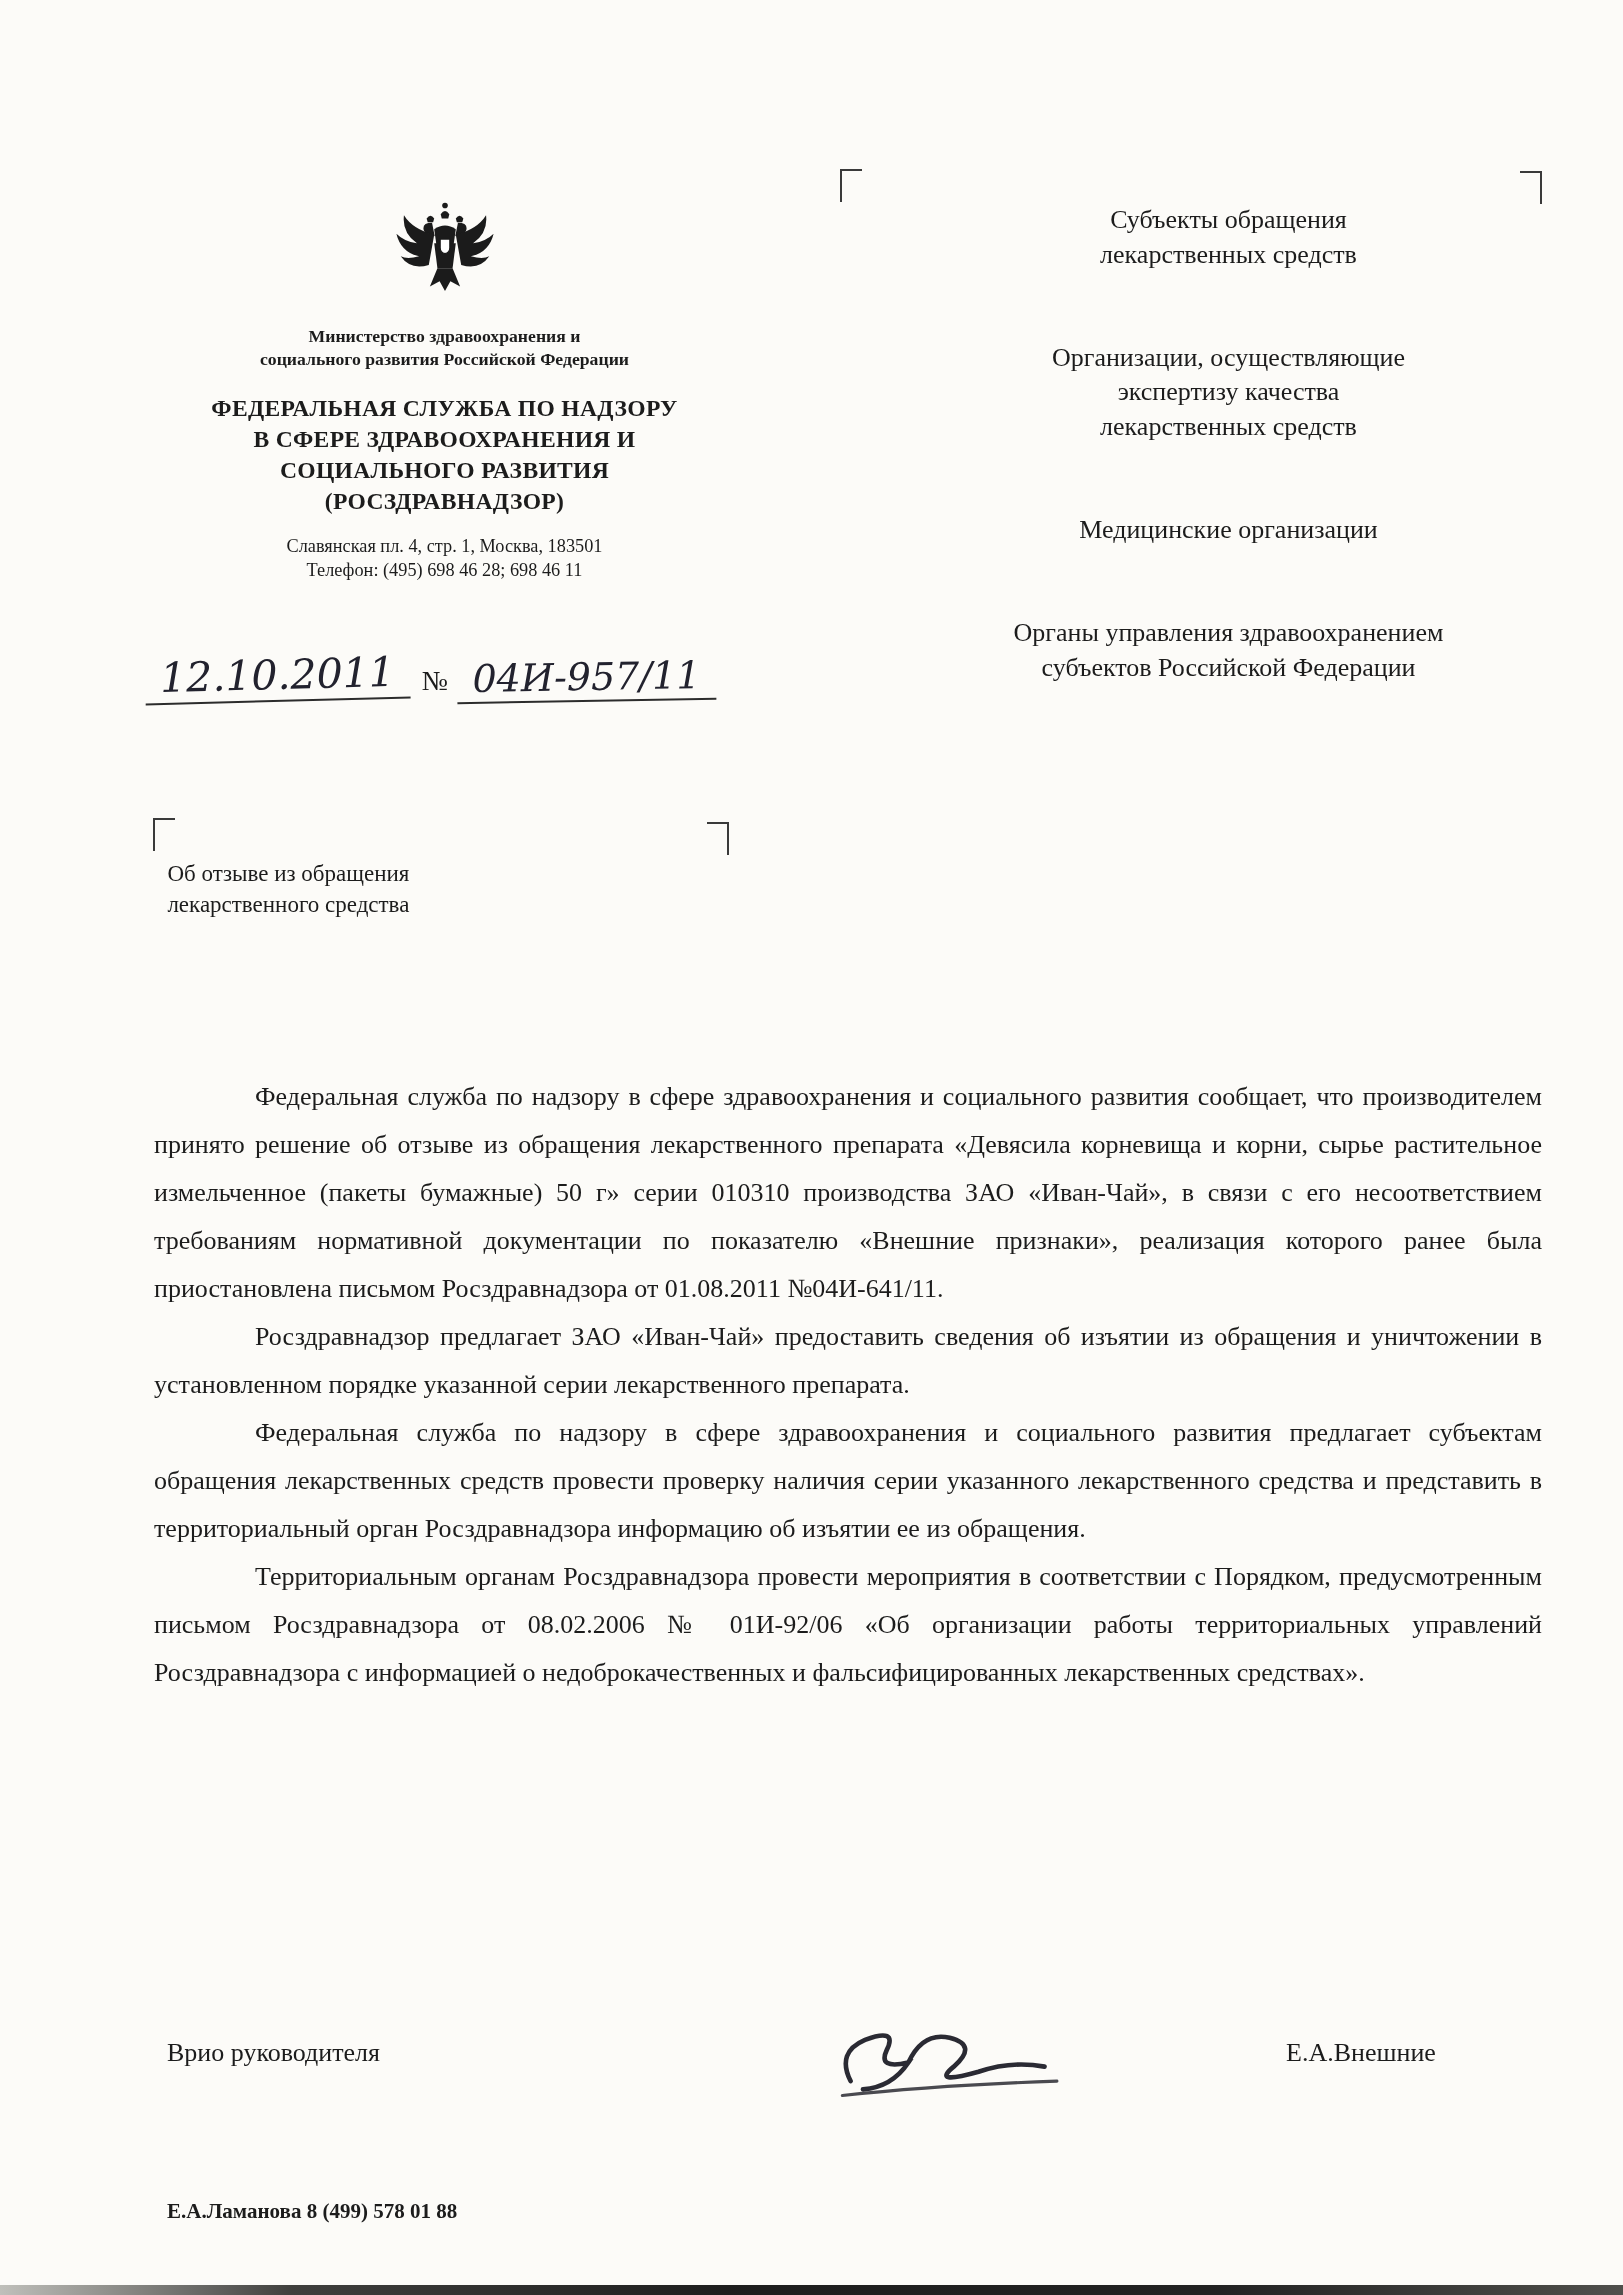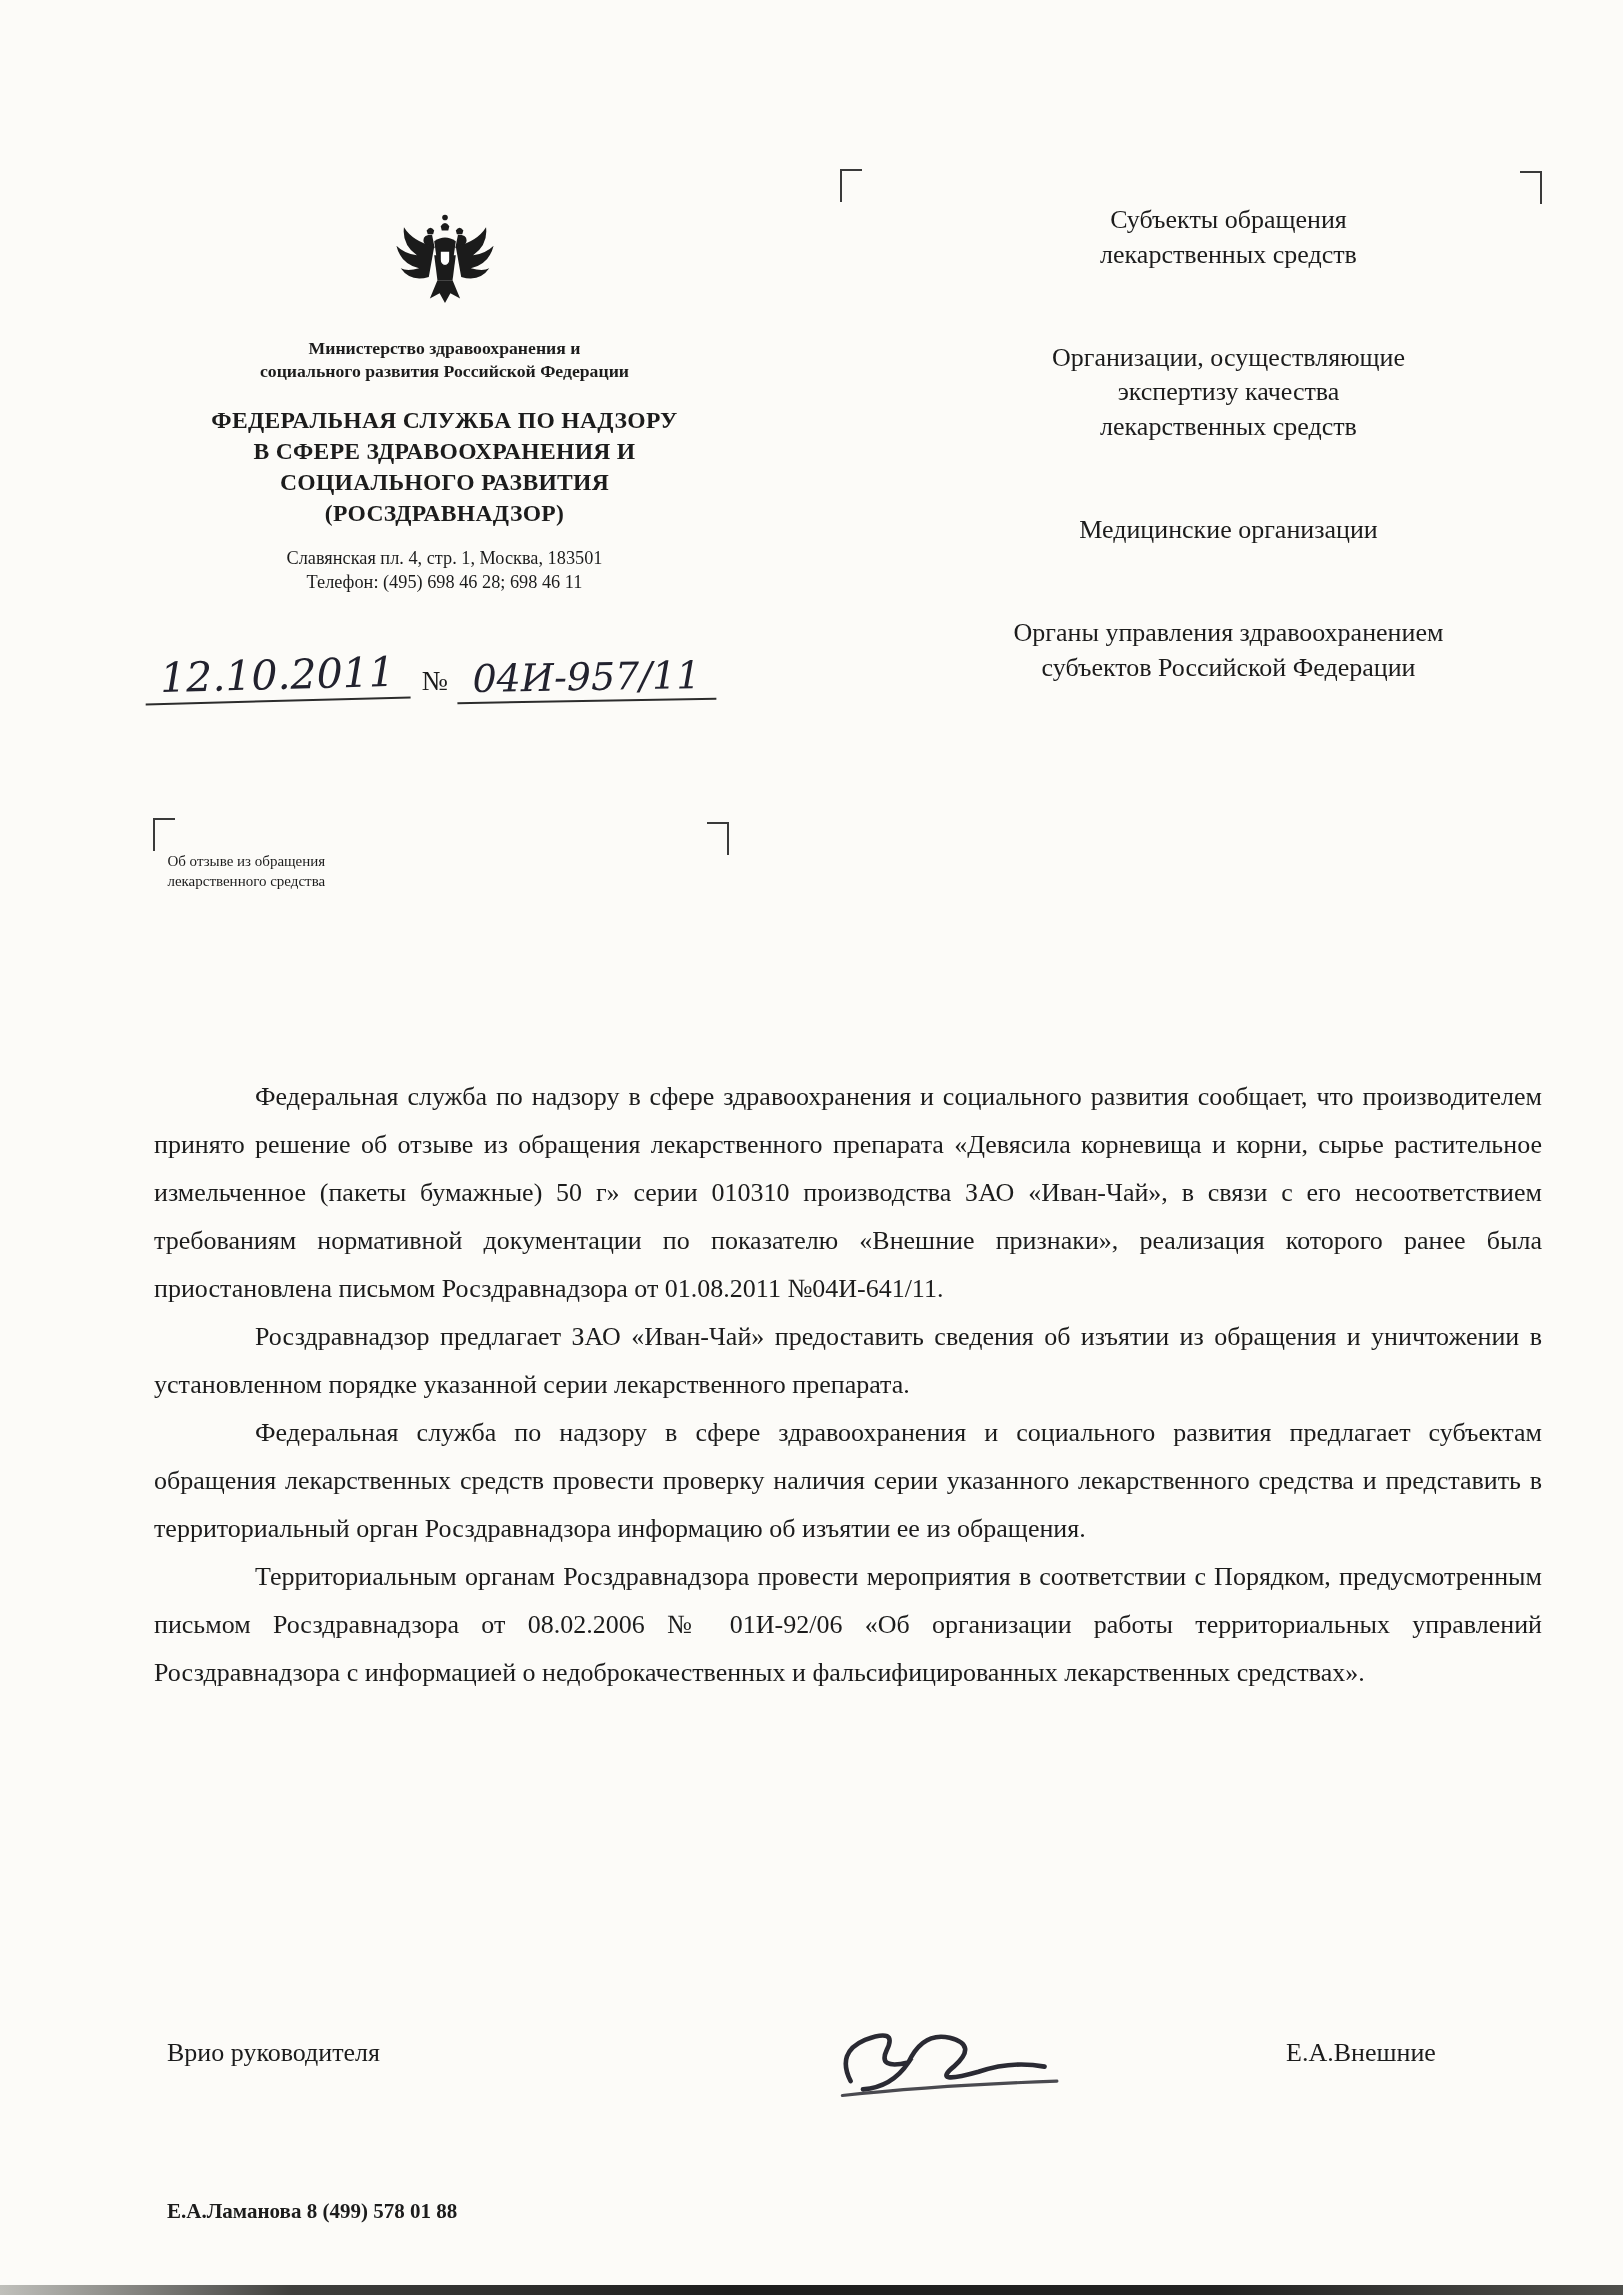--- a/index.html
+++ b/index.html
@@ -18,21 +18,21 @@
   .pre { white-space: pre-line; }
 
   
   .corner { position: absolute; width: 19.6px; height: 31px; }
   .corner.tl { border-top: 2px solid #3a3a3a; border-left: 2px solid #3a3a3a; }
   .corner.tr { border-top: 2px solid #3a3a3a; border-right: 2px solid #3a3a3a; }
 
   
   .letterhead {
     position: absolute;
-    left: 145px; top: 202px; width: 599px;
+    left: 145px; top: 190px; width: 599px;
     text-align: center;
   }
   .emblem { display: block; margin: 0 auto 9.2px auto; }
   .ministry {
     font-weight: bold;
     font-size: 17.7px;
     line-height: 1.3;
     margin-top: 10.5px;
   }
   .service {
@@ -92,22 +92,22 @@
   }
   .blank.b1 { width: 167px; margin: 0 14.4px 0 11.8px; }
   .blank.b2 { width: 249px; margin-left: 13px; }
 
   
   .subjectwrap { position: absolute; left: 153px; top: 818px; width: 576px; }
   .subjectwrap .corner.tl { left: 0; top: 0; position: absolute; }
   .subjectwrap .corner.tr { right: 0; top: 3.9px; position: absolute; }
   .subject {
     position: absolute;
-    left: 14.4px; top: 33px; width: 458px;
-    font-size: 15px; line-height: 1.34;
+    left: 14.4px; top: 41px; width: 458px;
+    font-size: 23px; line-height: 1.34;
     text-align: left;
   }
 
   
   .recipients {
     position: absolute;
     left: 901px; top: 203px; width: 655px;
     text-align: center;
     font-size: 26px;
     line-height: 1.34;

